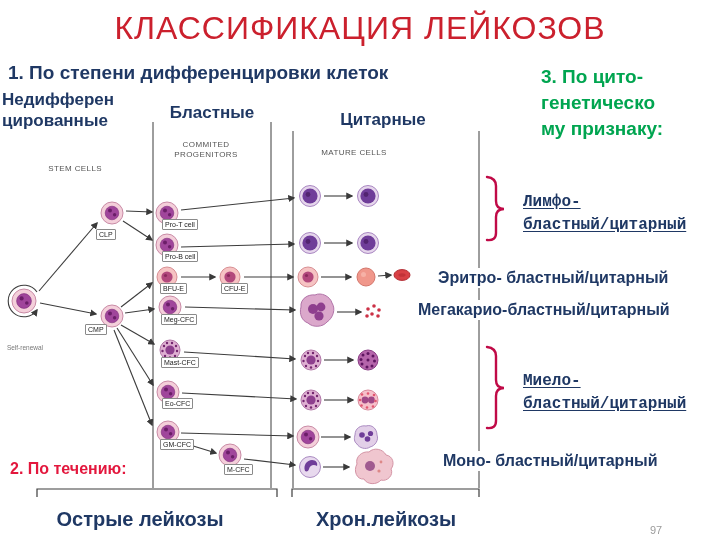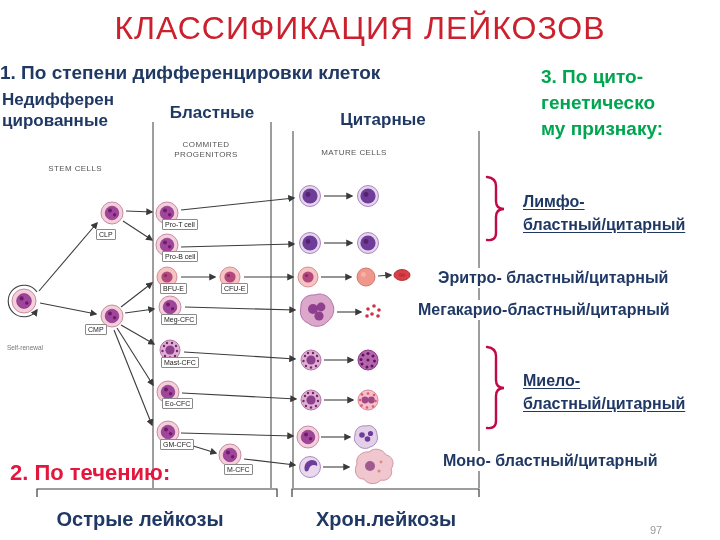--- a/index.html
+++ b/index.html
@@ -1,31 +1,31 @@
 <!DOCTYPE html>
 <html><head>
 <meta charset="utf-8">
 <style>
   html,body{margin:0;padding:0;background:#fff;}
   .slide{position:relative;width:720px;height:540px;background:#fff;overflow:hidden;
          font-family:"Liberation Sans",sans-serif;}
   .title{position:absolute;left:0;right:0;top:10px;text-align:center;
          font-size:32px;font-weight:normal;color:#cb202d;letter-spacing:1px;}
-  .h1{position:absolute;left:0;top:62px;font-size:19px;font-weight:bold;color:#1f3864;}
+  .h1{position:absolute;left:8px;top:62px;font-size:19px;font-weight:bold;color:#1f3864;}
   .collabel{position:absolute;font-size:17px;font-weight:bold;color:#1f3864;text-align:center;white-space:nowrap;}
   .greenline{position:absolute;left:541px;font-size:19px;font-weight:bold;color:#00a550;white-space:nowrap;}
   .colhdr{position:absolute;font-size:8px;font-weight:normal;color:#555;text-align:center;
           letter-spacing:.4px;white-space:nowrap;}
   .tiny{position:absolute;font-size:6.5px;color:#777;text-align:center;white-space:nowrap;}
   .cellbox{position:absolute;font-size:7px;line-height:9px;padding:0 2px;border:1px solid #8a8a8a;
            background:#fff;color:#222;white-space:nowrap;border-radius:1px;}
   .cyto{position:absolute;font-size:16px;font-weight:bold;color:#1f3864;background:#fff;
         white-space:nowrap;line-height:20px;padding:0 2px;}
-  .ul{text-decoration:underline;text-underline-offset:2px;}
-  .h2{position:absolute;left:10px;top:460px;font-size:22px;font-weight:bold;color:#e3173d;}
+  .ul{text-decoration:underline;text-underline-offset:2px;font-family:Liberation Mono, monospace;}
+  .h2{position:absolute;left:10px;top:460px;font-size:16px;font-weight:bold;color:#e3173d;}
   .bottomlabel{position:absolute;top:508px;font-size:20px;font-weight:bold;color:#1f3864;
                text-align:center;white-space:nowrap;}
   .pagenum{position:absolute;left:650px;top:524px;font-size:11px;color:#9b9b9b;}
 </style>
 </head>
 <body>
 
 <div class="slide">
 
   <svg width="720" height="540" viewBox="0 0 720 540" style="position:absolute;left:0;top:0;">

